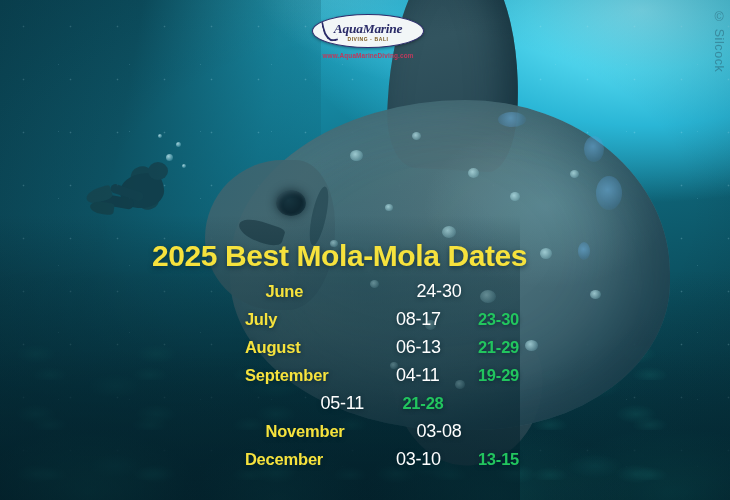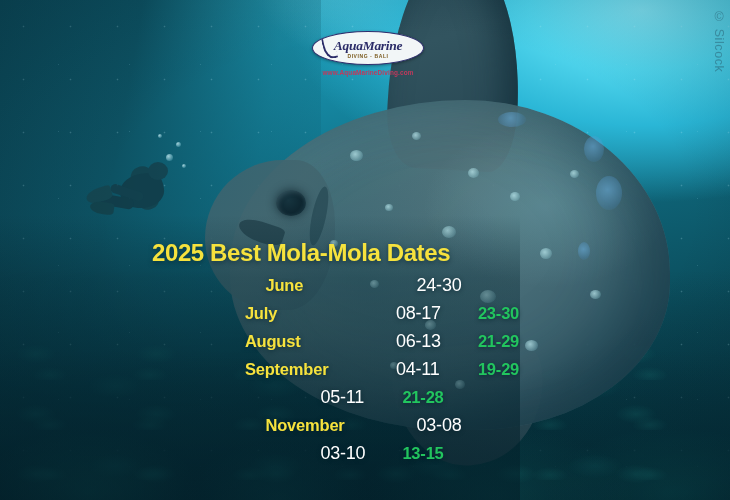--- a/index.html
+++ b/index.html
@@ -160,21 +160,21 @@
   .dv-fin2{
     position:absolute; left:-2px; top:54px; width:24px; height:12px;
     border-radius:55% 20% 30% 60%; background:#144049; transform:rotate(8deg);
   }
   .bub{
     position:absolute; border-radius:50%;
     background:radial-gradient(circle at 35% 32%, rgba(215,250,255,.85), rgba(160,230,245,.30) 70%, transparent 100%);
   }
 
   
-  .logo{ position:absolute; left:306px; top:31px; width:124px; height:58px; text-align:center; }
+  .logo{ position:absolute; left:306px; top:14px; width:124px; height:58px; text-align:center; }
   .logo-oval{
     position:relative; width:112px; height:34px; margin:0 auto;
     border-radius:50%;
     background:#f2f6f7;
     border:1.6px solid #2e2f6e;
     box-shadow:0 1px 3px rgba(0,0,0,.35);
     overflow:hidden;
   }
   .logo-word{
     position:absolute; left:0; right:0; top:7px;
@@ -205,21 +205,21 @@
   }
 
   
   .shade{
     position:absolute; left:0; top:215px; width:520px; height:285px;
     background:linear-gradient(180deg, rgba(4,38,48,0) 0%, rgba(4,38,48,.34) 22%, rgba(3,34,44,.50) 60%, rgba(3,30,40,.58) 100%);
     pointer-events:none;
   }
   .content{ position:absolute; left:152px; top:240px; width:460px; }
   .title{
-    font-size:24px; font-weight:700; color:#f6e23d;
+    font-size:30px; font-weight:700; color:#f6e23d;
     letter-spacing:-.4px; line-height:1.08;
     text-shadow:0 2px 5px rgba(0,30,40,.55);
     white-space:nowrap;
   }
   .rows{ margin-top:9px; }
   .row{ display:flex; align-items:baseline; height:28px;justify-content:center; }
   .month{
     width:151px; flex:0 0 151px;
     font-size:16.5px; font-weight:700; color:#f6e23d;
     letter-spacing:-.2px;
@@ -336,19 +336,20 @@
         <div class="row">
           <div class="d1">05-11</div>
           <div class="d2">21-28</div>
         </div>
         <div class="row">
           <div class="month">November</div>
           <div class="d1">03-08</div>
           <div class="d2"></div>
         </div>
         <div class="row">
+          <div class="month">December</div>
           <div class="d1">03-10</div>
           <div class="d2">13-15</div>
         </div>
       </div>
   </div>
 
 </div>
 
 </body></html>

